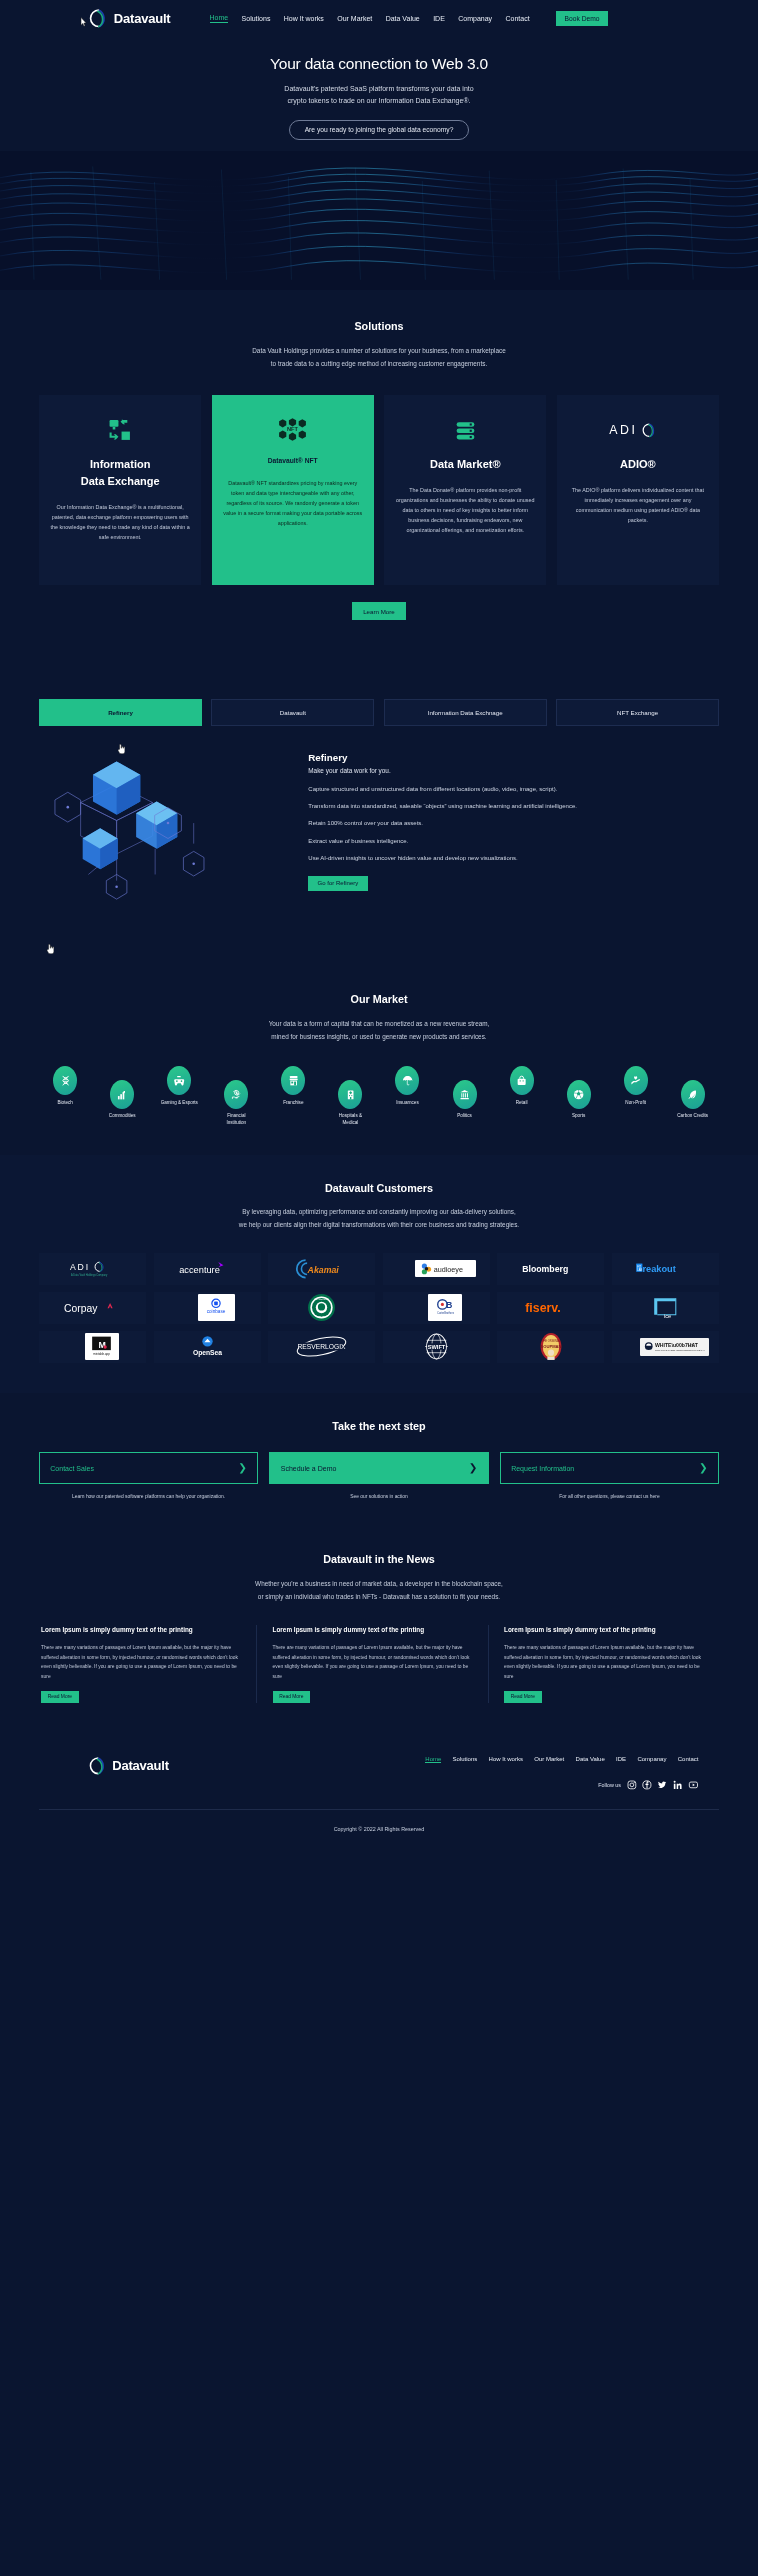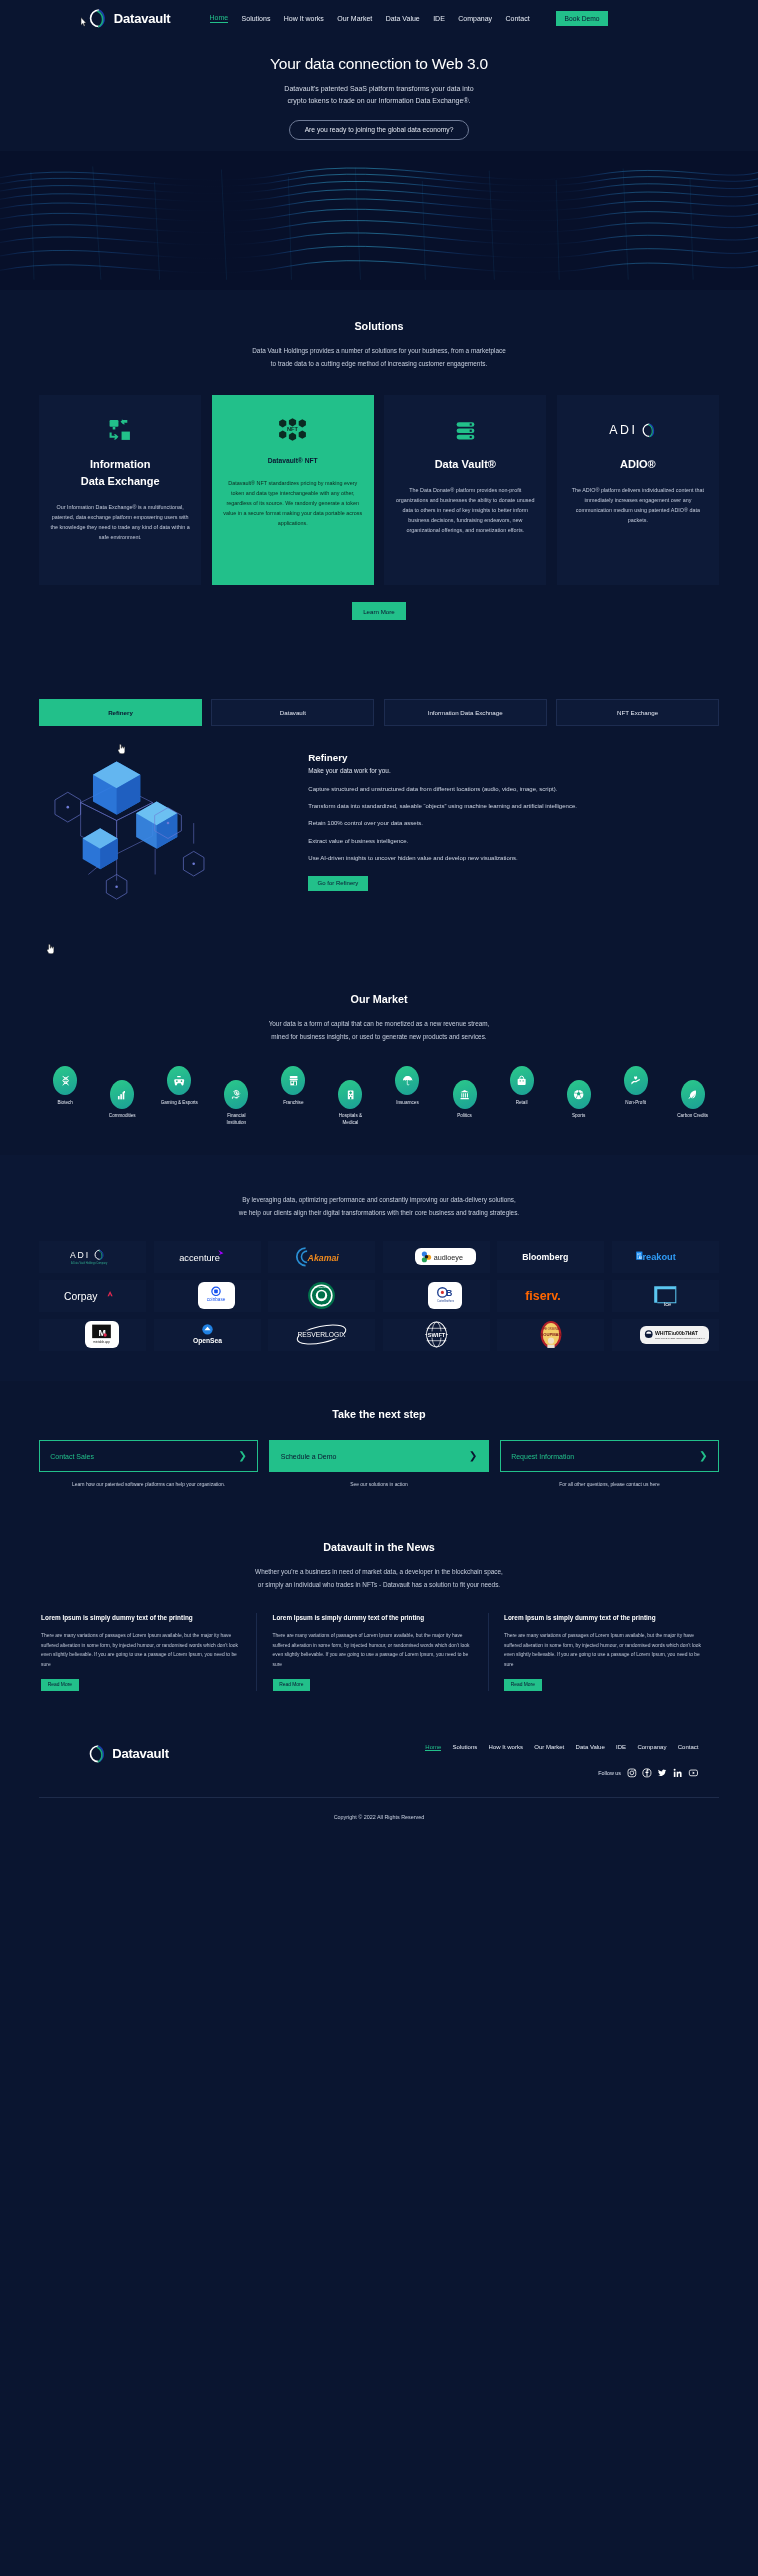--- a/index.html
+++ b/index.html
@@ -102,21 +102,21 @@
   }
   .mk-label { font-size: 4.6px; color: #e4e9f3; margin-top: 4.6px; text-align: center; line-height: 1.45; }
 
   
   .customers { padding-top: 27px; padding-bottom: 30px; background: #0b1734; }
   .logo-grid { display: grid; grid-template-columns: repeat(6, 1fr); gap: 7.2px; margin-top: 20.6px; }
   .logo-cell {
     background: #0d1a38; height: 32px; display: flex; align-items: center;
     justify-content: center; cursor: pointer; overflow: hidden;
   }
-  .logo-chip { background: #fff; border-radius: 6px; padding: 2.1px 3.6px; display: flex; align-items: center; margin-left: 18px; }
+  .logo-chip { background: #fff; border-radius: 1px; padding: 2.1px 3.6px; display: flex; align-items: center; margin-left: 18px; }
 
   
   .nextstep { padding-top: 27px; padding-bottom: 26px; background: #0a1530; }
   .step-grid { display: flex; gap: 11.3px; margin-top: 20.6px; }
   .step-col { flex: 1; }
   .step-box {
     border: 0.8px solid #22c08a; background: transparent; color: #22c08a;
     padding: 9.8px 10.3px; display: flex; align-items: center; justify-content: space-between;
     font-size: 7px; cursor: pointer;
   }
@@ -269,21 +269,21 @@
         <div class="sol-ico">
           <svg width="23" height="23" viewBox="0 0 44 44">
             <rect x="5" y="6" width="34" height="9" rx="4.5" fill="#22c08a"></rect>
             <rect x="5" y="18" width="34" height="9" rx="4.5" fill="#22c08a"></rect>
             <rect x="5" y="30" width="34" height="9" rx="4.5" fill="#22c08a"></rect>
             <rect x="30" y="8.5" width="4" height="4" fill="#0d1a38"></rect>
             <rect x="30" y="20.5" width="4" height="4" fill="#0d1a38"></rect>
             <rect x="30" y="32.5" width="4" height="4" fill="#0d1a38"></rect>
           </svg>
         </div>
-        <div class="sol-name">Data Vault®</div>
+        <div class="sol-name">Data Market®</div>
         <div class="sol-text">The Data Donate® platform provides non-profit organizations and businesses the ability to donate unused data to others in need of key insights to better inform business decisions, fundraising endeavors, new organizational offerings, and monetization efforts.</div>
       </div>
 
       <div class="sol-card">
         <div class="sol-ico">
           <svg width="57" height="17.5" viewBox="0 0 110 34">
             <text x="0" y="25" font-size="24" letter-spacing="5" fill="#ffffff" font-family="Liberation Sans, sans-serif">ADI</text>
             <path d="M78 6 A11 11 0 1 0 78 30" fill="none" stroke="#ffffff" stroke-width="2.4"></path>
             <path d="M78 6 C88 10 89 26 80 30" fill="none" stroke="#1b3fb0" stroke-width="2.4"></path>
             <path d="M76 7 C86 11 86 26 78 31" fill="none" stroke="#19a87e" stroke-width="2.2"></path>
@@ -511,20 +511,21 @@
               <path d="M4 21c1-3 3-5.5 6-7.5" stroke="#fff" stroke-width="1.6" fill="none"></path>
             </svg>
         </div>
         <div class="mk-label">Carbon Credits</div>
       </div>
 
     </div>
   </section>
 
   <section class="sec customers">
+    <h2 class="sec-title">Datavault Customers</h2>
     <p class="sec-sub">
       <span>By leveraging data, optimizing performance and constantly improving our data-delivery solutions,</span><br>
       <span>we help our clients align their digital transformations with their core business and trading strategies.</span>
     </p>
 
     <div class="logo-grid">
 
       <div class="logo-cell">
         <svg width="49" height="21.6" viewBox="0 0 96 42">
           <text x="4" y="24" font-size="17" letter-spacing="3.5" fill="#fff" font-family="Liberation Sans, sans-serif">ADI</text>

